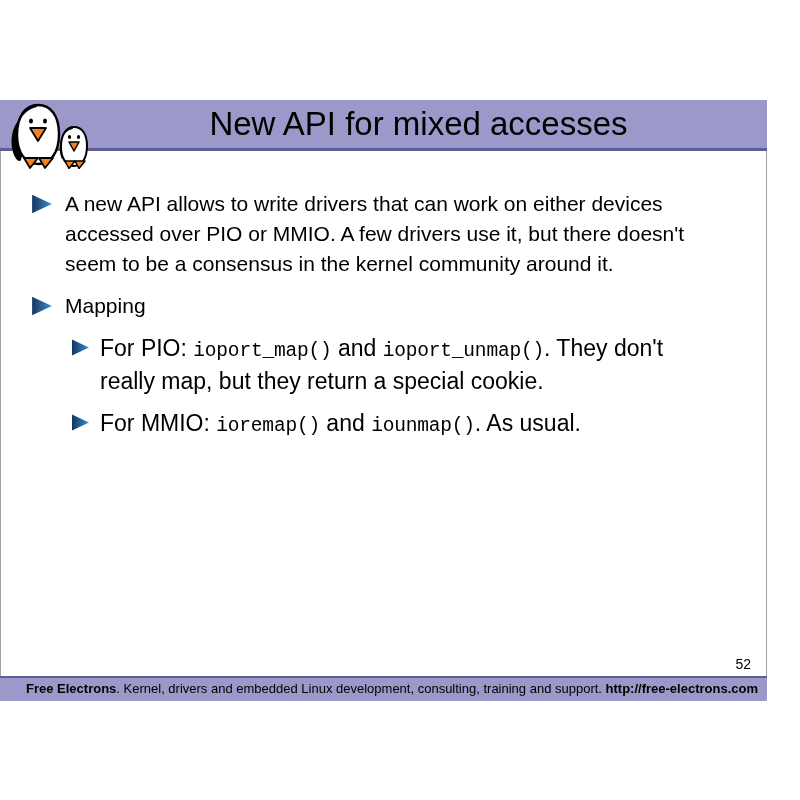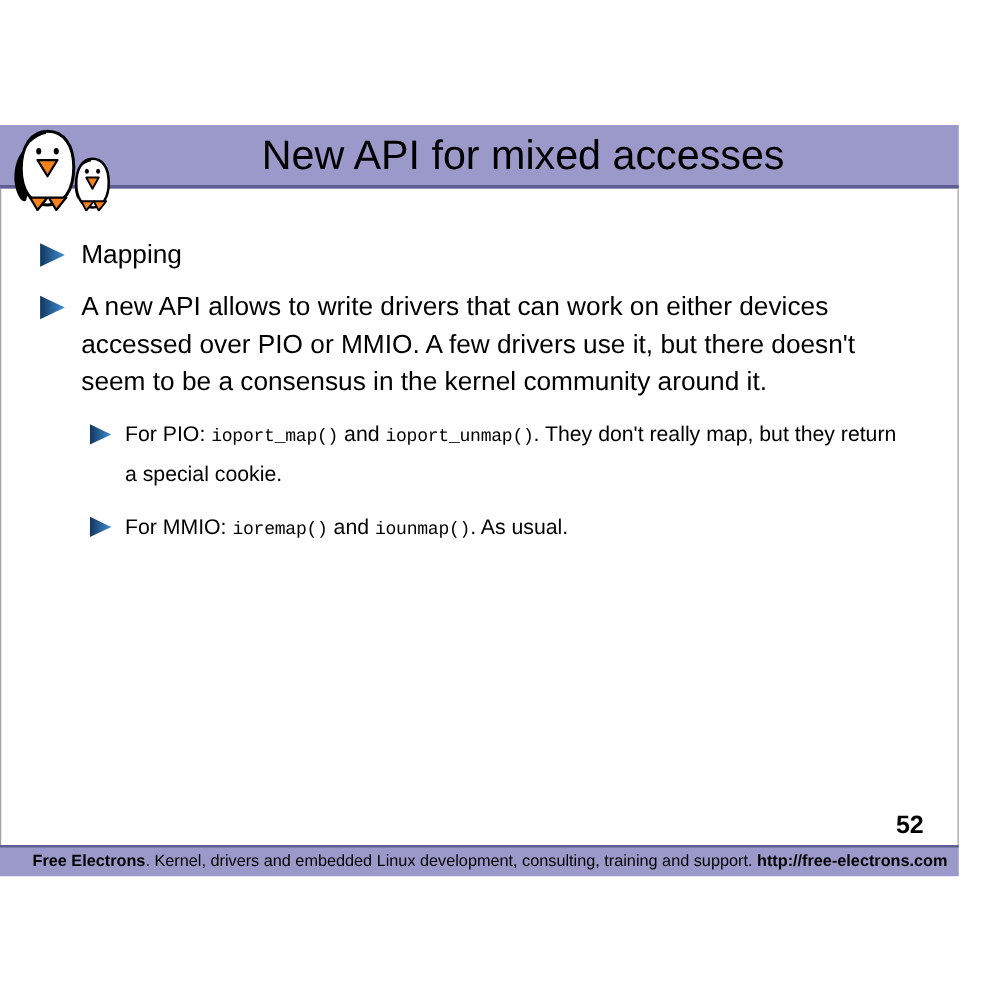--- a/index.html
+++ b/index.html
@@ -51,35 +51,35 @@
     overflow:hidden;
   }
   .bullet {
     display:flex;
     align-items:flex-start;
     margin-bottom:12px;
     font-size:21px;
     line-height:30px;
   }
   .bullet.level-1 { margin-left:30px; }
-  .bullet.level-2 { margin-left:70px; font-size:17px; }
+  .bullet.level-2 { margin-left:70px; font-size:23px; }
   .bullet-icon { flex:0 0 auto; width:22px; height:20px; margin:5px 12px 0 0; }
   .level-2 .bullet-icon { width:19px; height:17px; margin:6px 10px 0 0; }
   .bullet-text { flex:1 1 auto; padding-right:45px; }
   .code {
     font-family:"Liberation Mono","DejaVu Sans Mono",monospace;
     font-size:0.85em;
     letter-spacing:-0.2px;
   }
   .page-number {
     position:absolute;
-    right:28px;
+    right:16px;
     bottom:29px;
-    font-size:20px;
-    font-weight:bold;
+    font-size:14px;
+    font-weight:normal;
     z-index:6;
   }
   
   .slide-footer {
     flex:0 0 auto;
     height:25px;
     background:#9a99c9;
     border-top:2px solid #5f5e94;
     font-size:13px;
     line-height:22px;
@@ -127,28 +127,28 @@
     </svg>
     <div class="slide-title">New API for mixed accesses</div>
   </div>
 
   <div class="slide-content">
     <div id="bullet-list">
   <div class="bullet level-1">
     <svg class="bullet-icon" viewBox="0 0 20 18">
       <polygon points="1,0.5 19,9 1,17.5" fill="url(#bulletGrad)"></polygon>
     </svg>
-    <div class="bullet-text"><span class="plain">Mapping</span></div>
+    <div class="bullet-text"><span class="plain">A new API allows to write drivers that can work on either devices accessed over PIO or MMIO. A few drivers use it, but there doesn't seem to be a consensus in the kernel community around it.</span></div>
   </div>
 
   <div class="bullet level-1">
     <svg class="bullet-icon" viewBox="0 0 20 18">
       <polygon points="1,0.5 19,9 1,17.5" fill="url(#bulletGrad)"></polygon>
     </svg>
-    <div class="bullet-text"><span class="plain">A new API allows to write drivers that can work on either devices accessed over PIO or MMIO. A few drivers use it, but there doesn't seem to be a consensus in the kernel community around it.</span></div>
+    <div class="bullet-text"><span class="plain">Mapping</span></div>
   </div>
 
   <div class="bullet level-2">
     <svg class="bullet-icon" viewBox="0 0 20 18">
       <polygon points="1,0.5 19,9 1,17.5" fill="url(#bulletGrad)"></polygon>
     </svg>
     <div class="bullet-text"><span class="plain">For PIO: </span><span class="code">ioport_map()</span><span class="plain"> and </span><span class="code">ioport_unmap()</span><span class="plain">. They don't really map, but they return a special cookie.</span></div>
   </div>
 
   <div class="bullet level-2">

